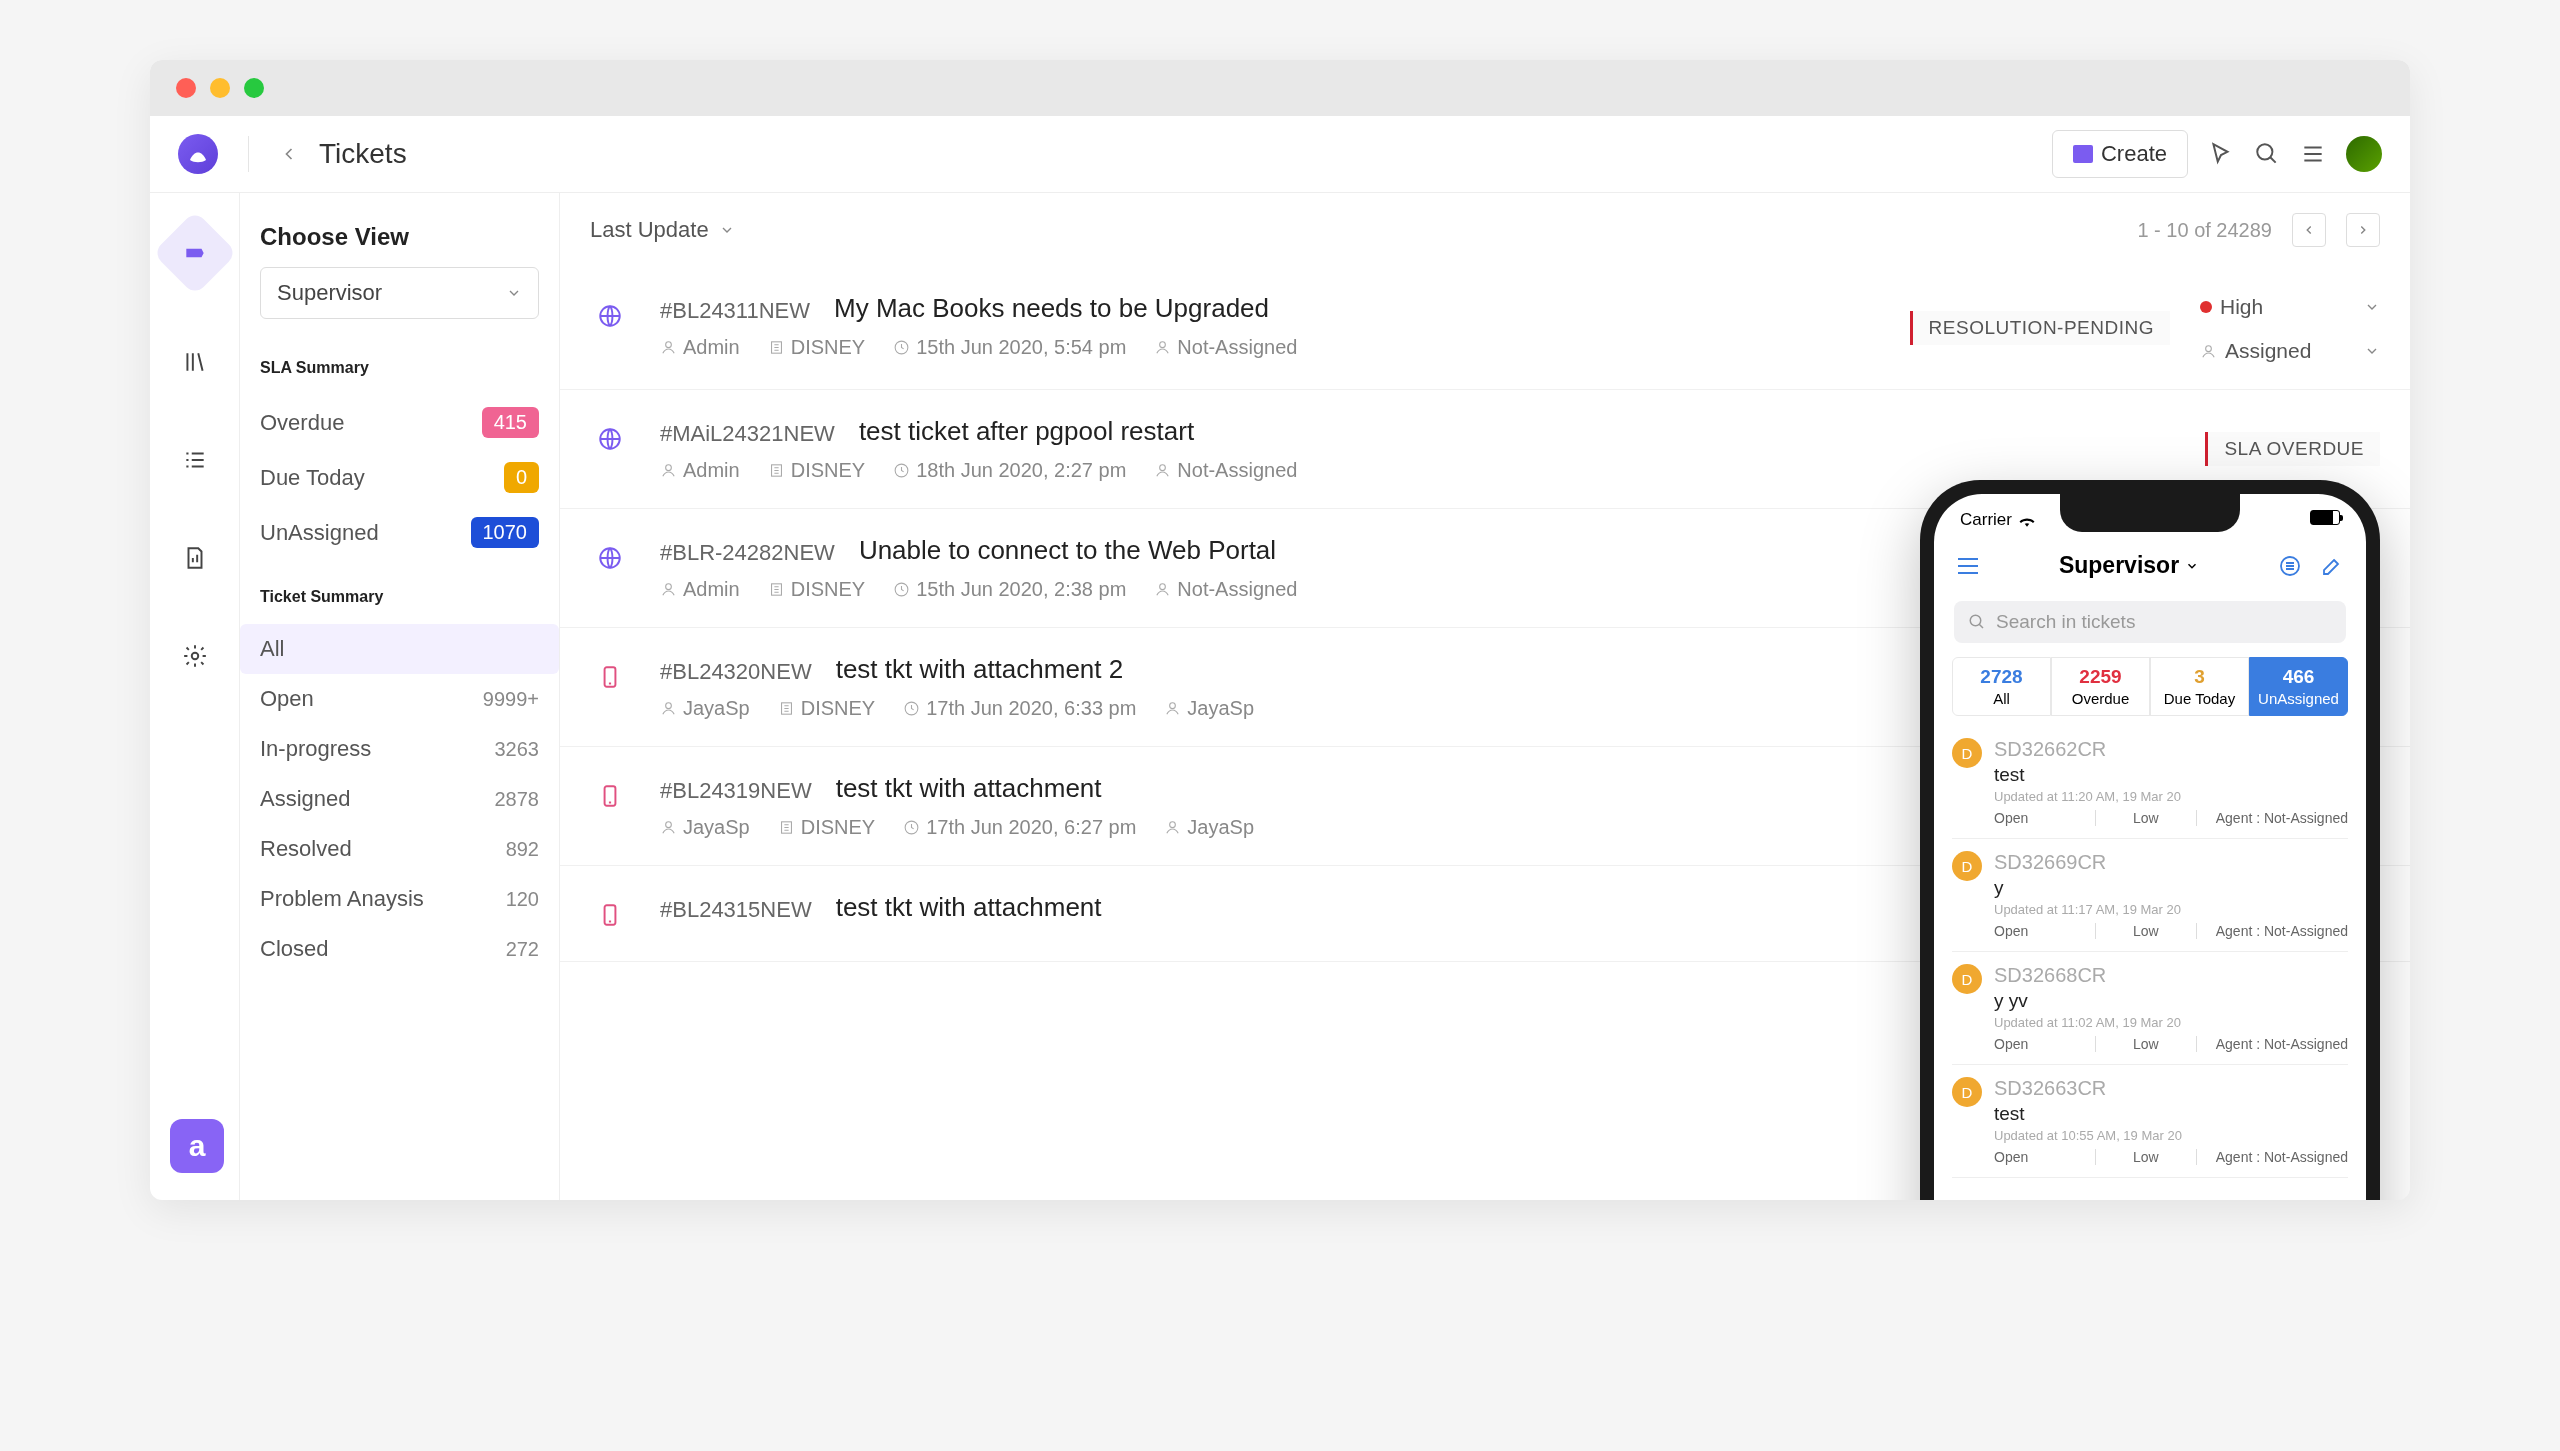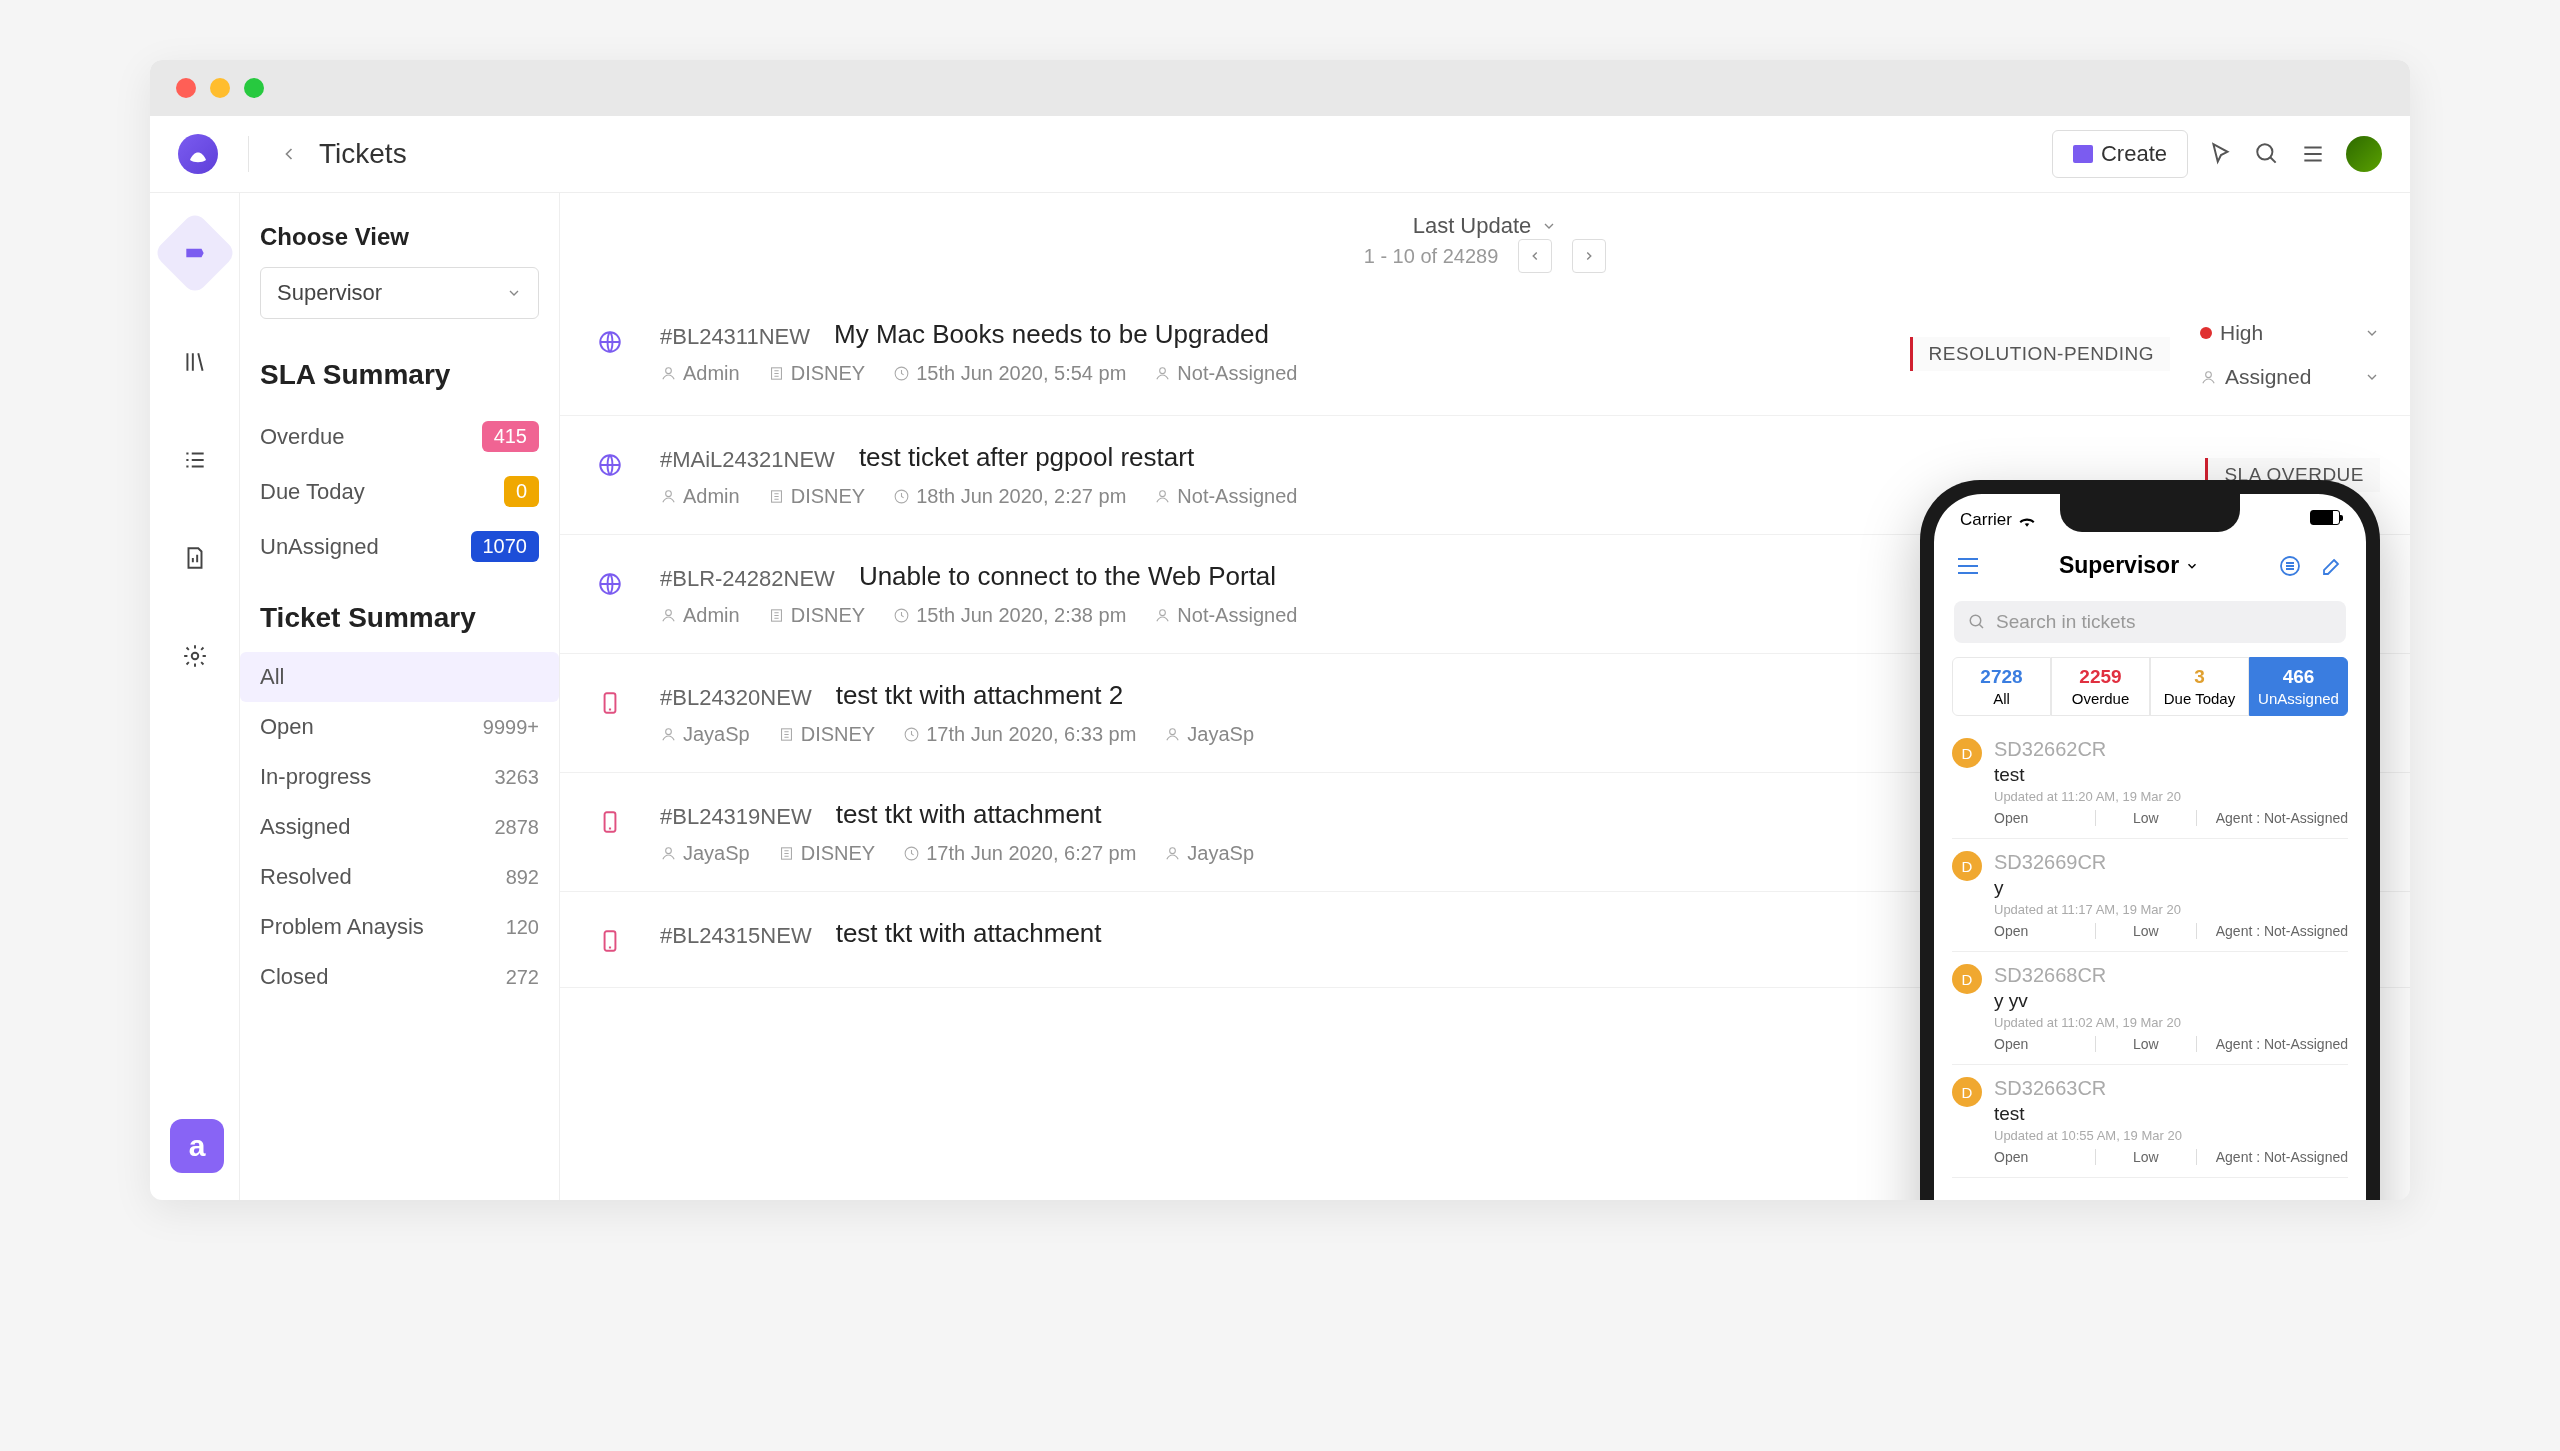--- a/index.html
+++ b/index.html
@@ -83,37 +83,36 @@
 }
 .side-title { font-size:24px; font-weight:600; color:#222; margin-bottom:16px; }
 .view-select {
   display:flex; justify-content:space-between; align-items:center;
   border:1px solid #ddd; border-radius:6px;
   padding:12px 16px; font-size:22px; color:#444;
   margin-bottom:40px; cursor:pointer;
 }
 .chev { width:16px; height:16px; stroke:#888; stroke-width:2; fill:none; }
 
-.section-h { font-size:28px; font-weight:600; color:#222; margin-bottom:18px; }
+.section-h { font-size:16px; font-weight:600; color:#222; margin-bottom:18px; }
 .sla-row, .ts-row {
   display:flex; justify-content:space-between; align-items:center;
   padding:12px 0; font-size:22px; color:#555; cursor:pointer;
 }
 .badge { padding:4px 12px; border-radius:6px; font-size:20px; color:#fff; font-weight:500; }
 .badge-pink { background:#f06493; }
 .badge-orange { background:#f0a800; }
 .badge-purple { background:#1d4ed8; }
 .ts-row.active { background:#f3f0ff; margin:0 -20px; padding:12px 20px; border-radius:6px; }
 .ts-count { color:#888; font-size:20px; }
 
 .content { flex:1; padding:0; overflow:hidden; }
 .content-head {
   display:flex; justify-content:space-between; align-items:center;
   padding:20px 30px;
-  flex-direction:column;
 }
 .sort-drop { display:flex; align-items:center; gap:10px; font-size:22px; color:#555; cursor:pointer;}
 .pagination { display:flex; align-items:center; gap:20px; font-size:20px; color:#999; }
 .page-btn { width:34px; height:34px; border:1px solid #ddd; border-radius:4px; display:flex; align-items:center; justify-content:center; cursor:pointer;}
 
 .ticket {
   display:flex; align-items:flex-start;
   padding:26px 30px; border-bottom:1px solid #f0f0f0;
   gap:30px;
 }

